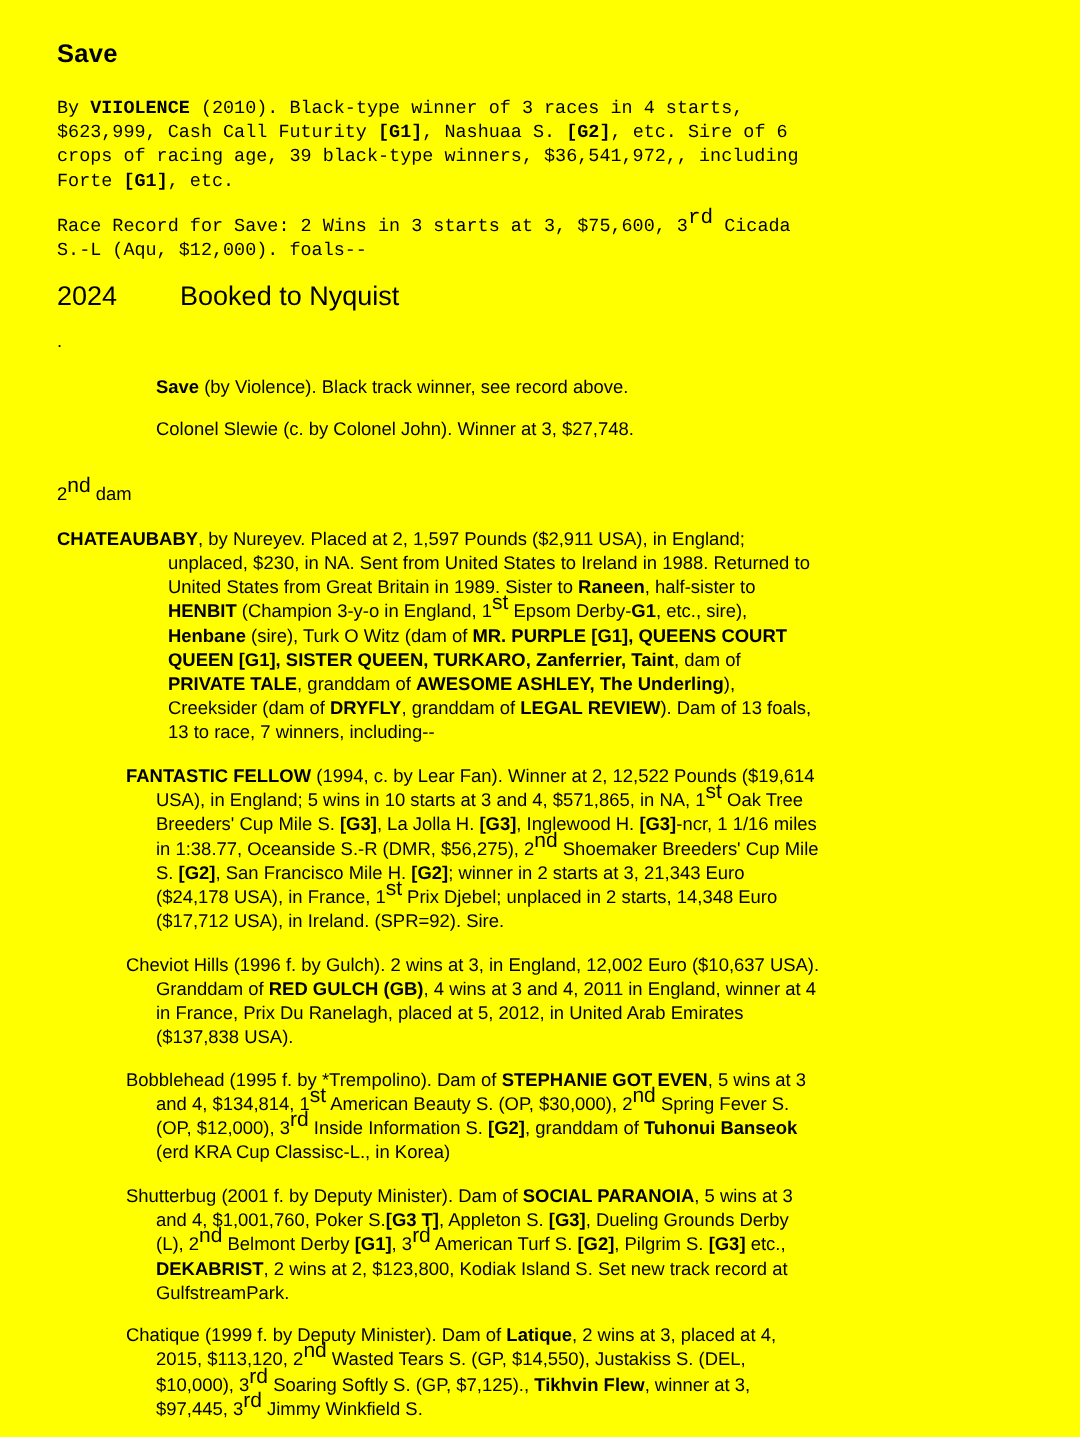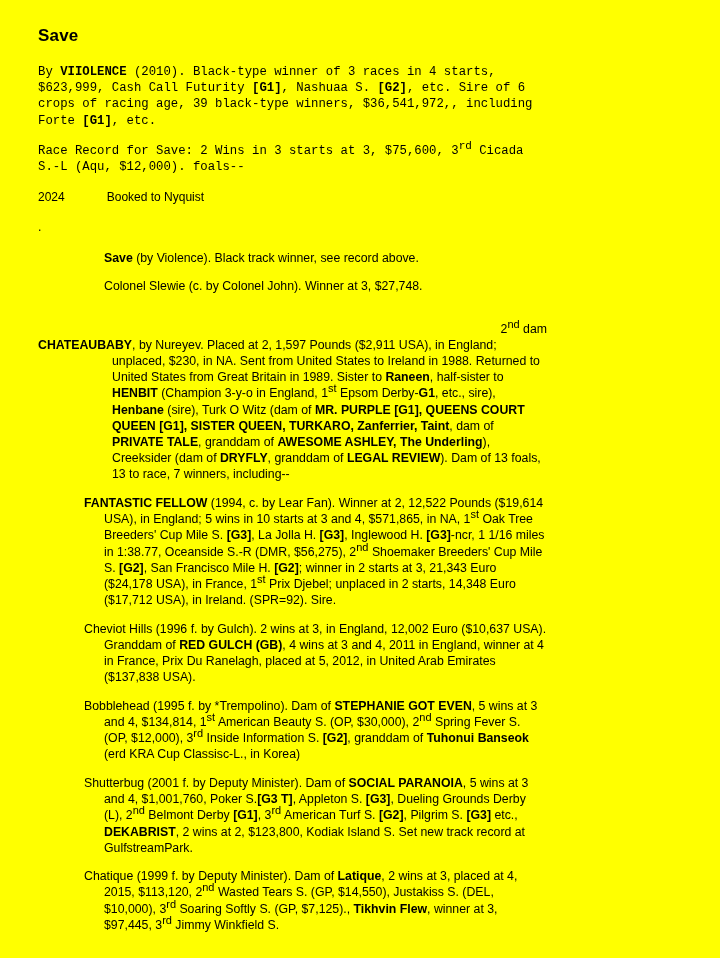--- a/index.html
+++ b/index.html
@@ -30,21 +30,21 @@
   }
   p.block {
     font-size: 12.3px;
     line-height: 16.2px;
     margin: 0 0 14px 0;
     text-align: left;
     font-family: Liberation Mono, monospace;
   }
   .b { font-weight: bold; }
   sup {
-    font-size: 11px;
+    font-size: 14px;
     vertical-align: super;
     line-height: 0;
   }
   .spacer-dot {
     font-size: 12.3px;
     line-height: 16.2px;
     margin: 14px 0 14px 0;
   }
   .dam-head {
     font-size: 12.3px;
@@ -70,21 +70,21 @@
   }
   .sub.ind1 {
     padding-left: 66px;
   }
   .prod {
     font-size: 12.3px;
     line-height: 16.2px;
     margin: 0;
   }
   .prod-row {
-    font-size: 12px;
+    font-size: 18px;
     line-height: 16.2px;
     margin: 0 0 14px 0;
   }
   .indent-tab { display: inline-block; width: 42px; }
   .sec-gap { height: 14px; }
   .hang-56 {
     padding-left: 56px;
     text-indent: -20px;
   }
 </style>
@@ -115,21 +115,21 @@
     <p class="sub ind1">
       <span class="b">Save</span><span>  (by Violence).   Black track winner, see record above.</span>
     </p>
     <p class="sub ind1">
       <span>Colonel Slewie (c. by Colonel John).   Winner at 3, $27,748.</span>
     </p>
   </div>
 
   <div class="sec-gap"></div>
 
-  <p class="dam-head" style="margin-bottom:0;text-align:right;">
+  <p class="dam-head" style="margin-bottom:14px;">
     <span>2</span><sup>nd</sup><span> dam</span>
   </p>
 
   <p class="entry">
     <span class="b">CHATEAUBABY</span><span>, by Nureyev.  Placed at 2, 1,597 Pounds ($2,911 USA), in England; unplaced, $230, in NA.  Sent from United States to Ireland in 1988.  Returned to United States from Great Britain in 1989.  Sister to </span><span class="b">Raneen</span><span>, half-sister to </span><span class="b">HENBIT</span><span> (Champion 3-y-o in England, 1</span><sup>st</sup><span> Epsom Derby-</span><span class="b">G1</span><span>, etc., sire), </span><span class="b">Henbane</span><span> (sire), Turk O Witz (dam of </span><span class="b">MR. PURPLE [G1], QUEENS COURT QUEEN [G1], SISTER QUEEN, TURKARO, Zanferrier, Taint</span><span>, dam of </span><span class="b">PRIVATE TALE</span><span>, granddam of </span><span class="b">AWESOME ASHLEY, The Underling</span><span>), Creeksider (dam of </span><span class="b">DRYFLY</span><span>, granddam of </span><span class="b">LEGAL REVIEW</span><span>).  Dam of 13 foals, 13 to race, 7 winners, including--</span>
   </p>
 
   <div class="sub-list">
     <p class="sub ind1 hang-56">
       <span class="b">FANTASTIC FELLOW</span><span> (1994, c. by Lear Fan).  Winner at 2, 12,522 Pounds ($19,614 USA), in England; 5 wins in 10 starts at 3 and 4, $571,865, in NA, 1<sup>st</sup> Oak Tree Breeders' Cup Mile S. <span class="b">[G3]</span>, La Jolla H. <span class="b">[G3]</span>, Inglewood H. <span class="b">[G3]</span>-ncr, 1 1/16 miles in 1:38.77, Oceanside S.-R (DMR, $56,275), 2<sup>nd</sup> Shoemaker Breeders' Cup Mile S. <span class="b">[G2]</span>, San Francisco Mile H. <span class="b">[G2]</span>; winner in 2 starts at 3, 21,343 Euro ($24,178 USA), in France, 1<sup>st</sup> Prix Djebel; unplaced in 2 starts, 14,348 Euro ($17,712 USA), in Ireland. (SPR=92).  Sire.</span>

